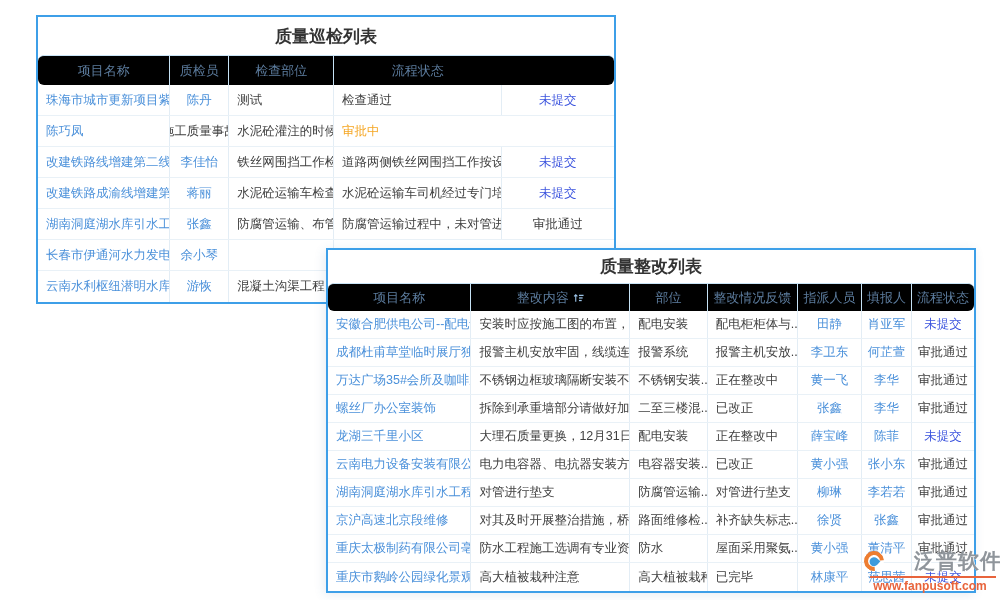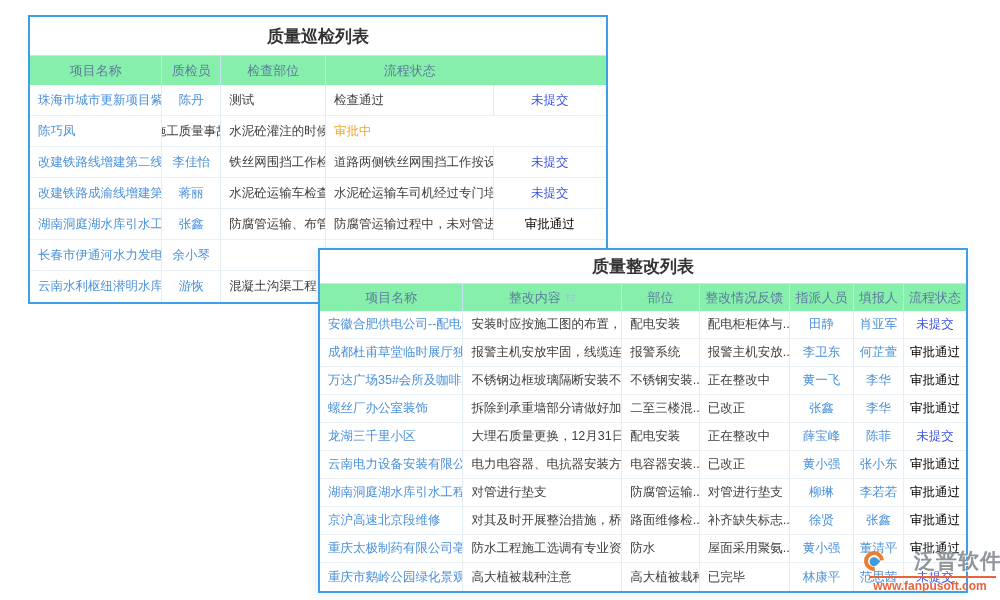--- a/index.html
+++ b/index.html
@@ -1,47 +1,47 @@
 <!DOCTYPE html>
 <html><head>
 <meta charset="utf-8">
 <style>
   * { margin:0; padding:0; box-sizing:border-box; }
   html,body { width:1000px; height:600px; background:#ffffff; overflow:hidden;
               font-family:"Liberation Sans","DejaVu Sans",sans-serif; }
 
-  .panel { position:absolute; background:#fff; border:2px solid #3d9fe8; }
+  .panel { position:absolute; background:#fff; border:2px solid #3d9fe8;margin-left:8px; }
   .panel.t1 { left:28px; top:15px;  width:580px; }
   .panel.t2 { left:318px; top:248px; width:650px; box-shadow:-2px 2px 10px rgba(60,110,160,0.12); }
 
   .table-title { display:flex; align-items:center; justify-content:center;
                  font-size:17px; font-weight:bold; color:#333; background:#fff; }
   .t1 .table-title { height:38px; }
   .t2 .table-title { height:33px; }
 
-  .thead { display:flex; background:#86efac; border-top:1px solid #c9e4f6; }
+  .thead { display:flex; background:#000000; border-top:1px solid #c9e4f6;border-radius:6px; }
   .t1 .thead { height:30px; }
   .t2 .thead { height:28px; }
   .thead .cell { display:flex; align-items:center; justify-content:center;
                  font-size:13px; color:#5c7c9e; border-right:1px solid #c6e2f5; }
   .thead .cell:last-child { border-right:none; }
 
   .trow { display:flex; border-bottom:1px solid #e9f1f7; background:#fff; }
   .tbody .trow:last-child { border-bottom:none; }
   .t1 .trow { height:31px; }
   .t2 .trow { height:28px; }
 
   .cell { display:flex; align-items:center; padding:0 8px; font-size:12.5px; color:#404040;
           white-space:nowrap; overflow:hidden; border-right:1px solid #e3edf5; }
   .tbody .cell:last-child { border-right:none; }
   .cell.link { color:#4a90da; cursor:pointer; }
   .cell.status { font-weight:normal; }
   .cell.status.pending   { color:#3d55de; }
   .cell.status.reviewing { color:#f5a623; }
-  .cell.status.approved  { color:#000000; }
+  .cell.status.approved  { color:#404040; }
 
   
   .t1 .cell:nth-child(1) { width:23%; }
   .t1 .cell:nth-child(2) { width:10.2%; justify-content:center;text-align:right; }
   .t1 .cell:nth-child(3) { width:18.2%; }
   .t1 .cell:nth-child(4) { width:29.1%; }
   .t1 .cell:nth-child(5) { width:19.5%; justify-content:center; }
 
   
   .t2 .cell:nth-child(1) { width:22.2%; }

